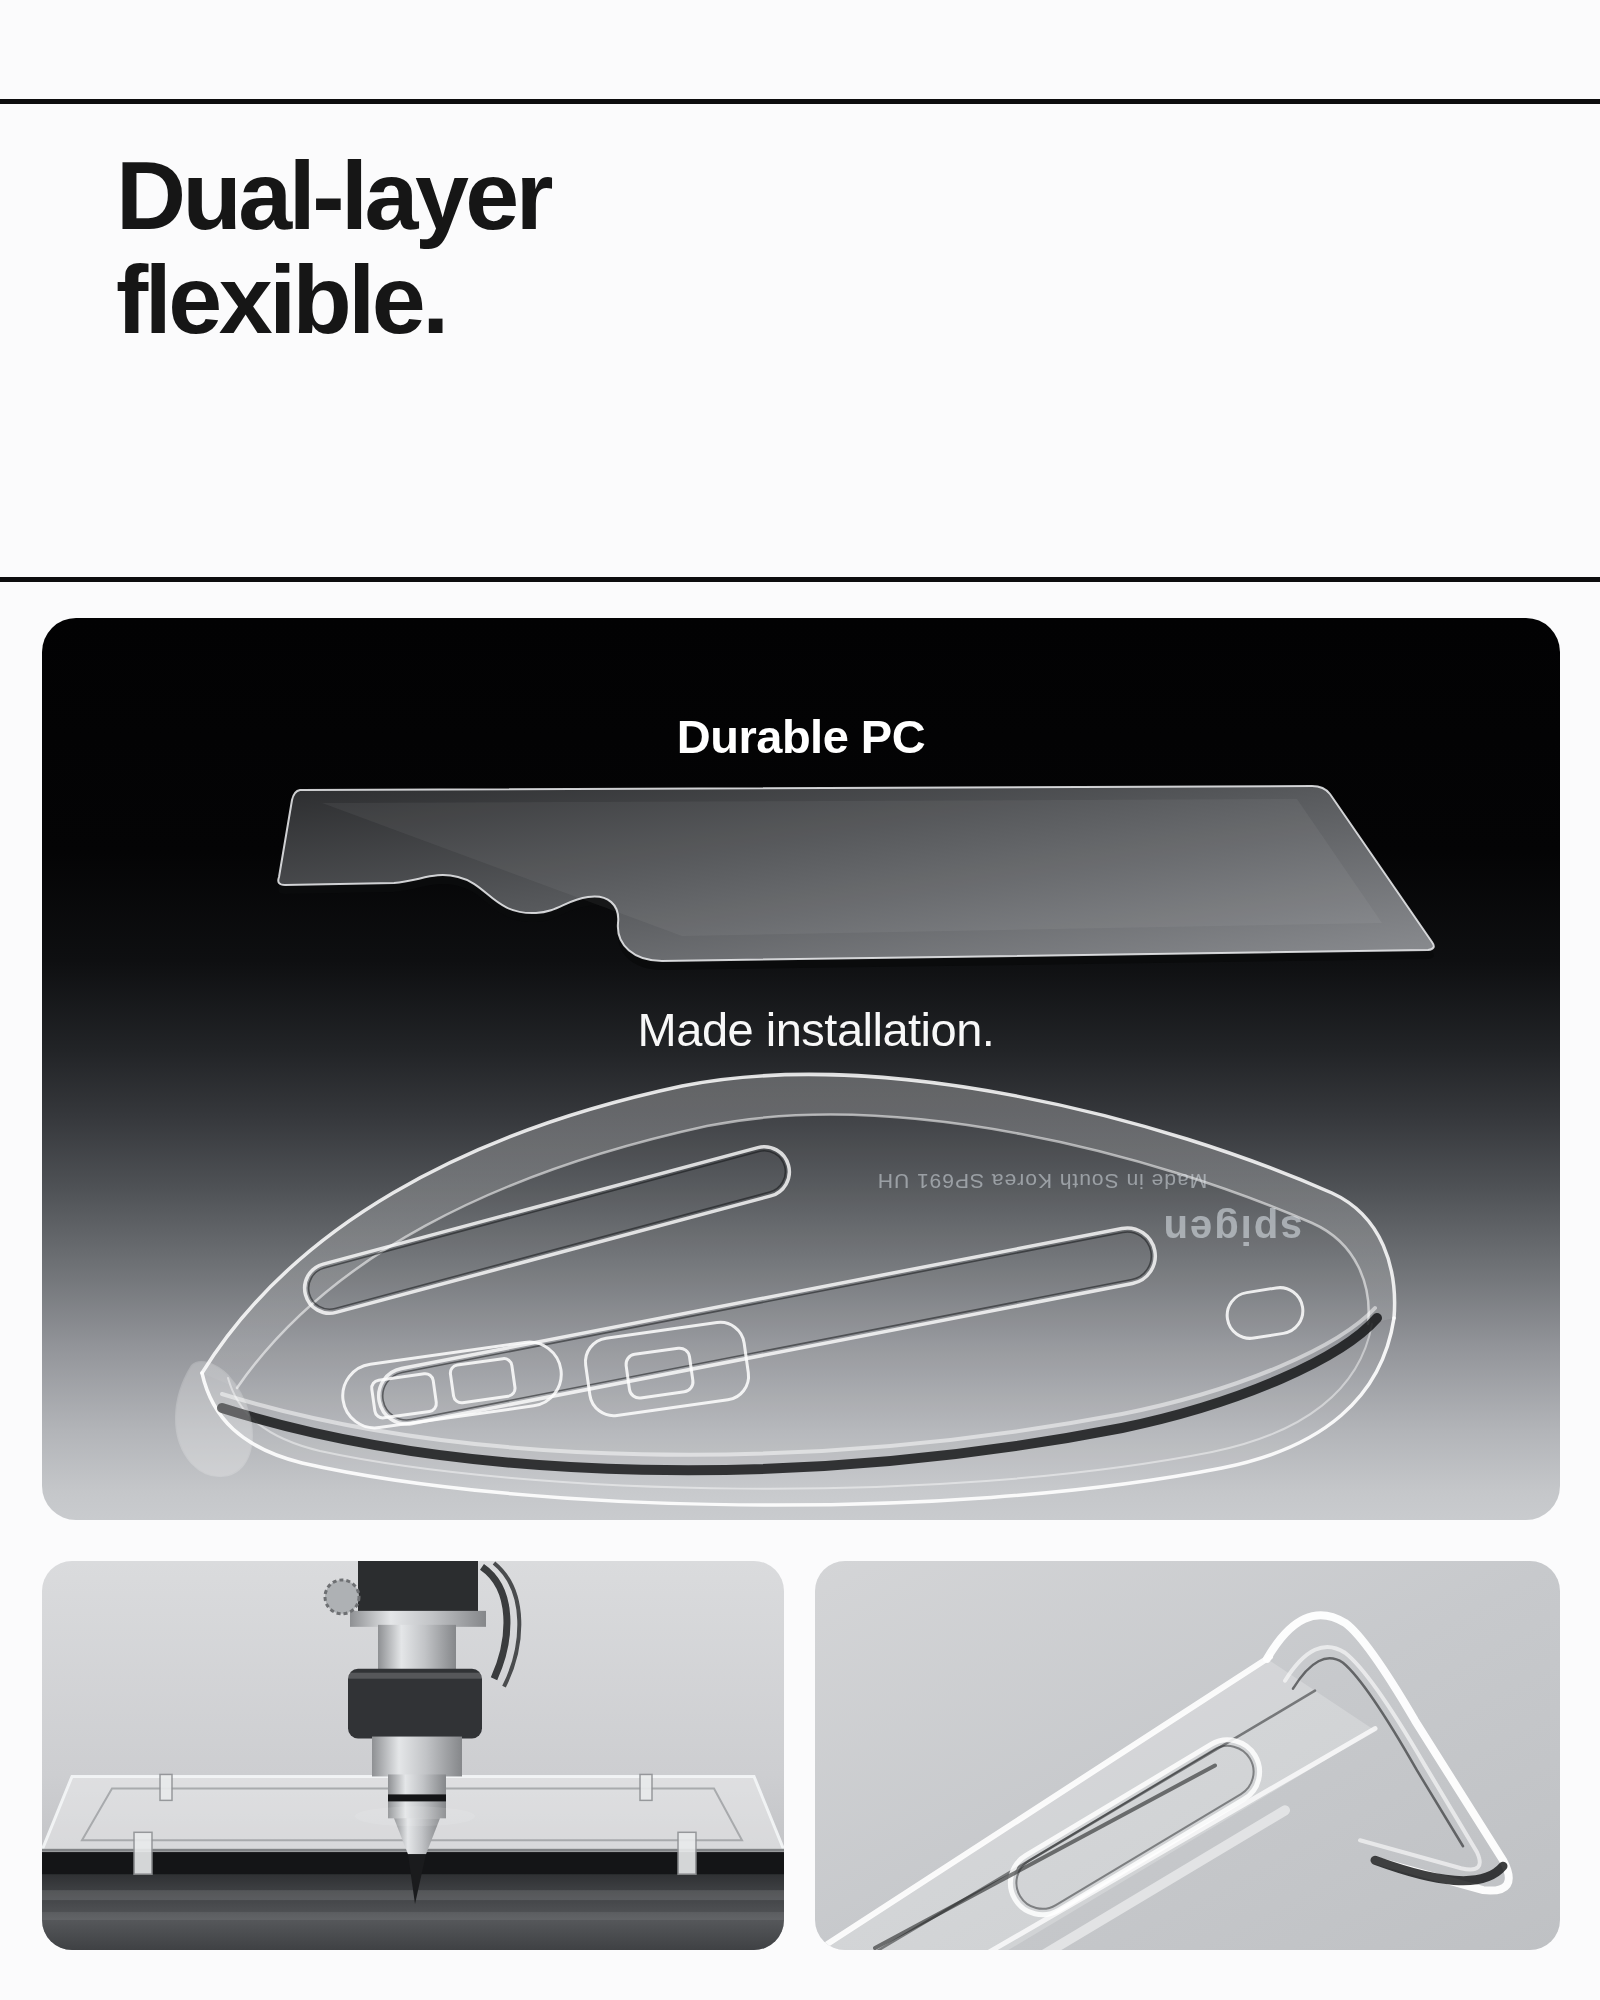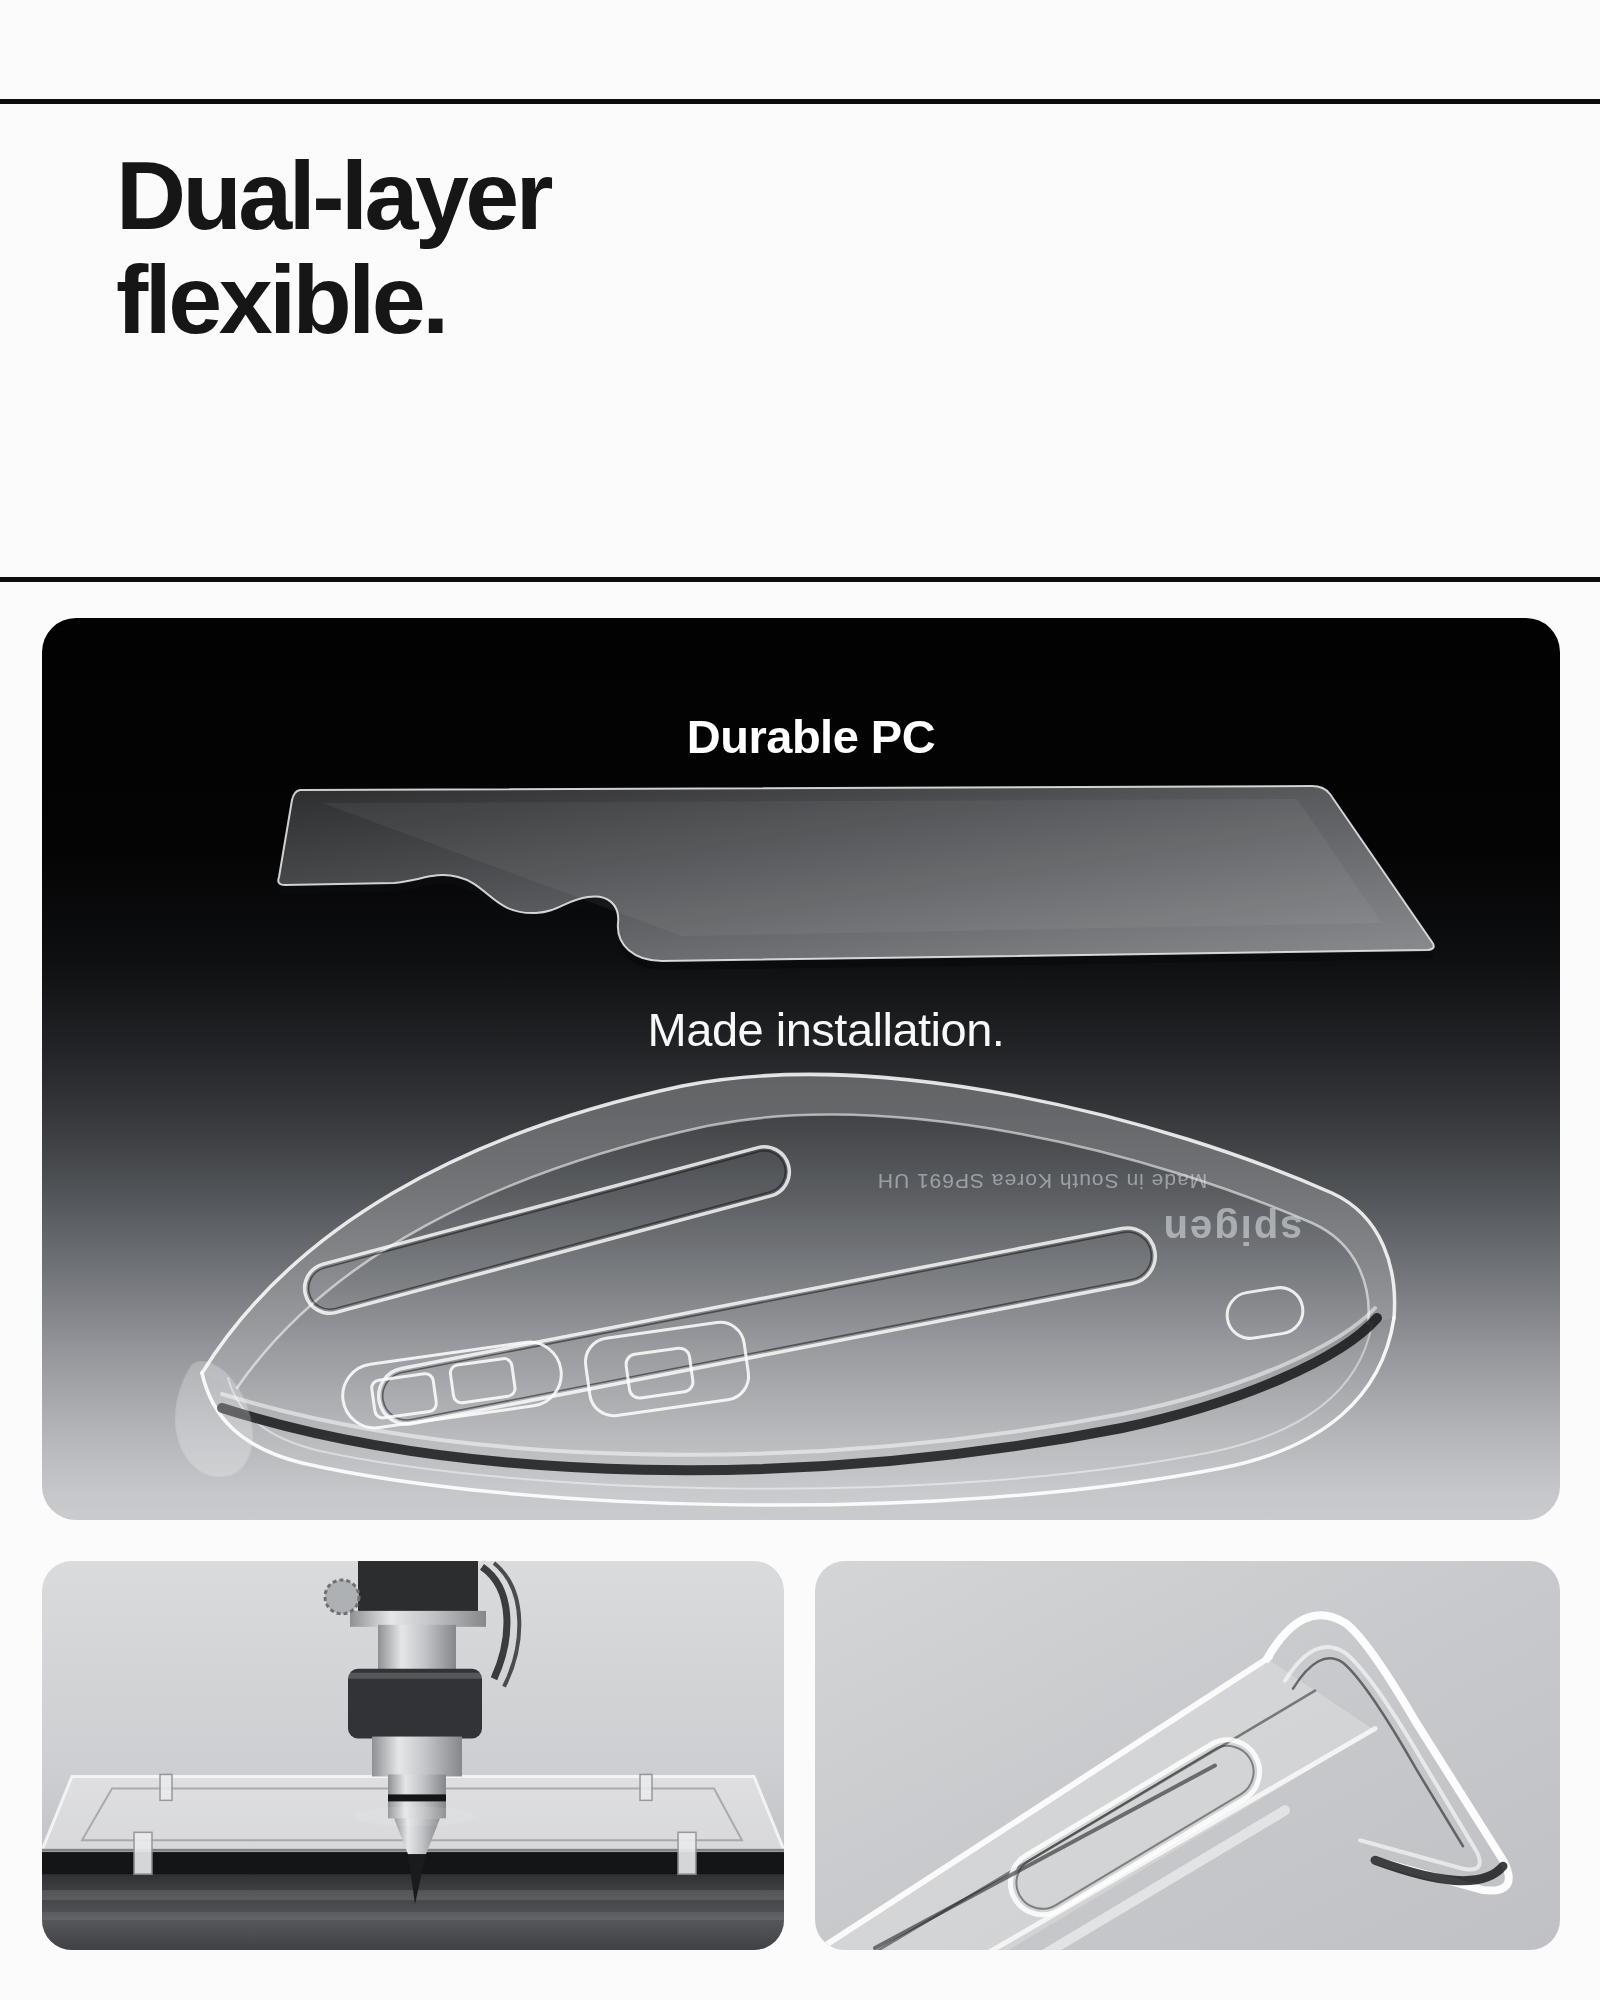--- a/index.html
+++ b/index.html
@@ -28,21 +28,21 @@
     position:absolute;left:42px;top:618px;width:1518px;height:902px;
     border-radius:34px;overflow:hidden;
     background:linear-gradient(180deg,
       #020203 0%, #040405 26%, #0e0f11 38%, #222427 48%,
       #35373b 55%, #4e5155 63%, #6f7276 72%, #93959a 81%,
       #b2b4b8 90%, #c5c7ca 97%, #c9cbce 100%);
   }
   .panel-label{
     position:absolute;left:0;width:100%;display:flex;justify-content:center;
     align-items:baseline;color:#fff;font-size:47px;line-height:50px;
-    letter-spacing:-0.5px;white-space:nowrap;padding-left:10px;
+    letter-spacing:-0.5px;white-space:nowrap;
   }
   .panel-label .b{font-weight:700;}
   .panel-label .r{font-weight:400;margin-left:30px;opacity:.97;}
   .panel-label{top:auto;}
   .label-pc{top:94px;}
   .label-tpu{top:387px;}
   .panel svg{position:absolute;inset:0;width:100%;height:100%;}
 
   
   .card{

